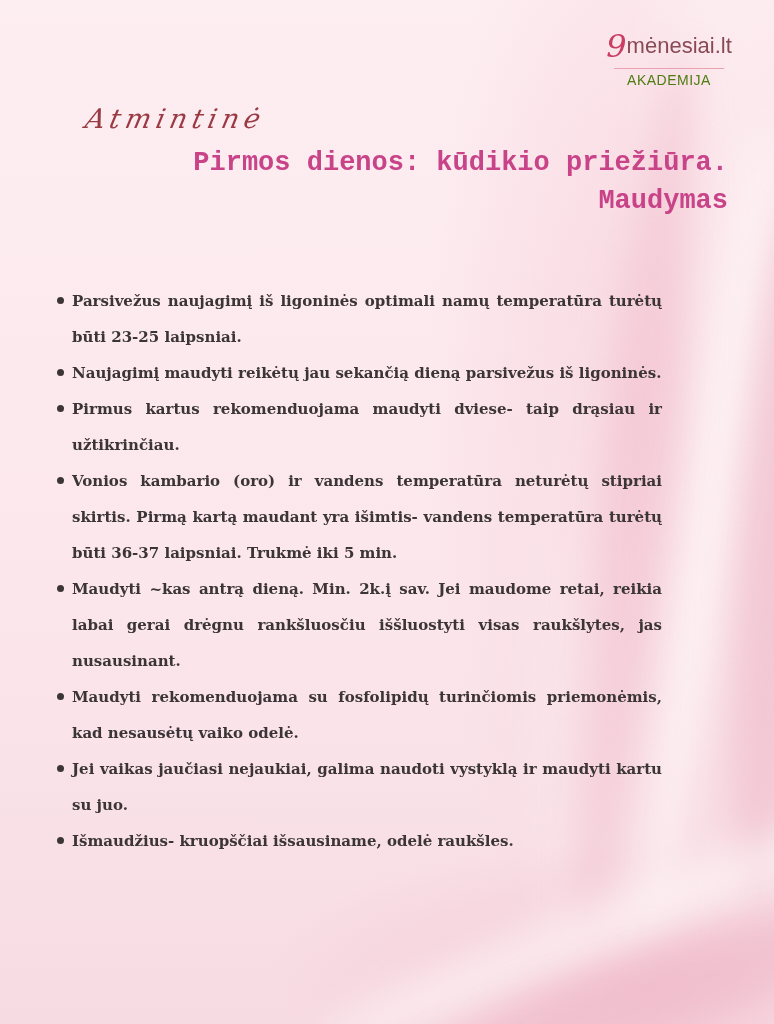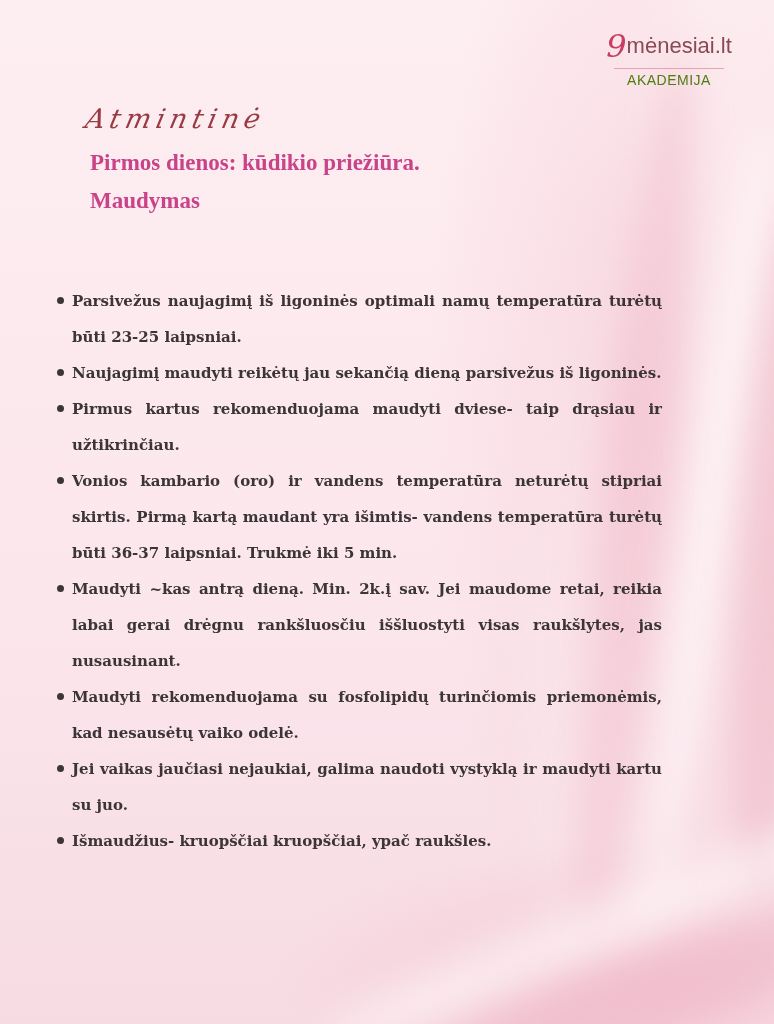--- a/index.html
+++ b/index.html
@@ -80,24 +80,24 @@
       letter-spacing: 5px;
       transform: skewX(-12deg);
       font-weight: 300;
     }
 
     .title {
       position: absolute;
       left: 90px;
       right: 46px;
       top: 144px;
-      text-align: left;
-      font-family: Liberation Serif, serif;
+      text-align: right;
+      font-family: Liberation Mono, monospace;
       font-weight: bold;
-      font-size: 23px;
+      font-size: 27px;
       line-height: 38px;
       color: #c94389;
     }
 
     .bullets {
       position: absolute;
       left: 54px;
       top: 283px;
       width: 608px;
       margin: 0;
@@ -153,14 +153,14 @@
 </div>
 
 <ul class="bullets">
   <li class="bullet">Parsivežus naujagimį iš ligoninės optimali namų temperatūra turėtų būti 23-25 laipsniai.</li>
   <li class="bullet">Naujagimį maudyti reikėtų jau sekančią dieną parsivežus iš ligoninės.</li>
   <li class="bullet">Pirmus kartus rekomenduojama maudyti dviese- taip drąsiau ir užtikrinčiau.</li>
   <li class="bullet">Vonios kambario (oro) ir vandens temperatūra neturėtų stipriai skirtis. Pirmą kartą maudant yra išimtis- vandens temperatūra turėtų būti 36-37 laipsniai. Trukmė iki 5 min.</li>
   <li class="bullet">Maudyti ~kas antrą dieną. Min. 2k.į sav. Jei maudome retai, reikia labai gerai drėgnu rankšluosčiu iššluostyti visas raukšlytes, jas nusausinant.</li>
   <li class="bullet">Maudyti rekomenduojama su fosfolipidų turinčiomis priemonėmis, kad nesausėtų vaiko odelė.</li>
   <li class="bullet">Jei vaikas jaučiasi nejaukiai, galima naudoti vystyklą ir maudyti kartu su juo.</li>
-  <li class="bullet">Išmaudžius- kruopščiai kruopščiai, ypač raukšles.</li>
+  <li class="bullet">Išmaudžius- kruopščiai išsausiname, odelė raukšles.</li>
 </ul>
 
 </body></html>

